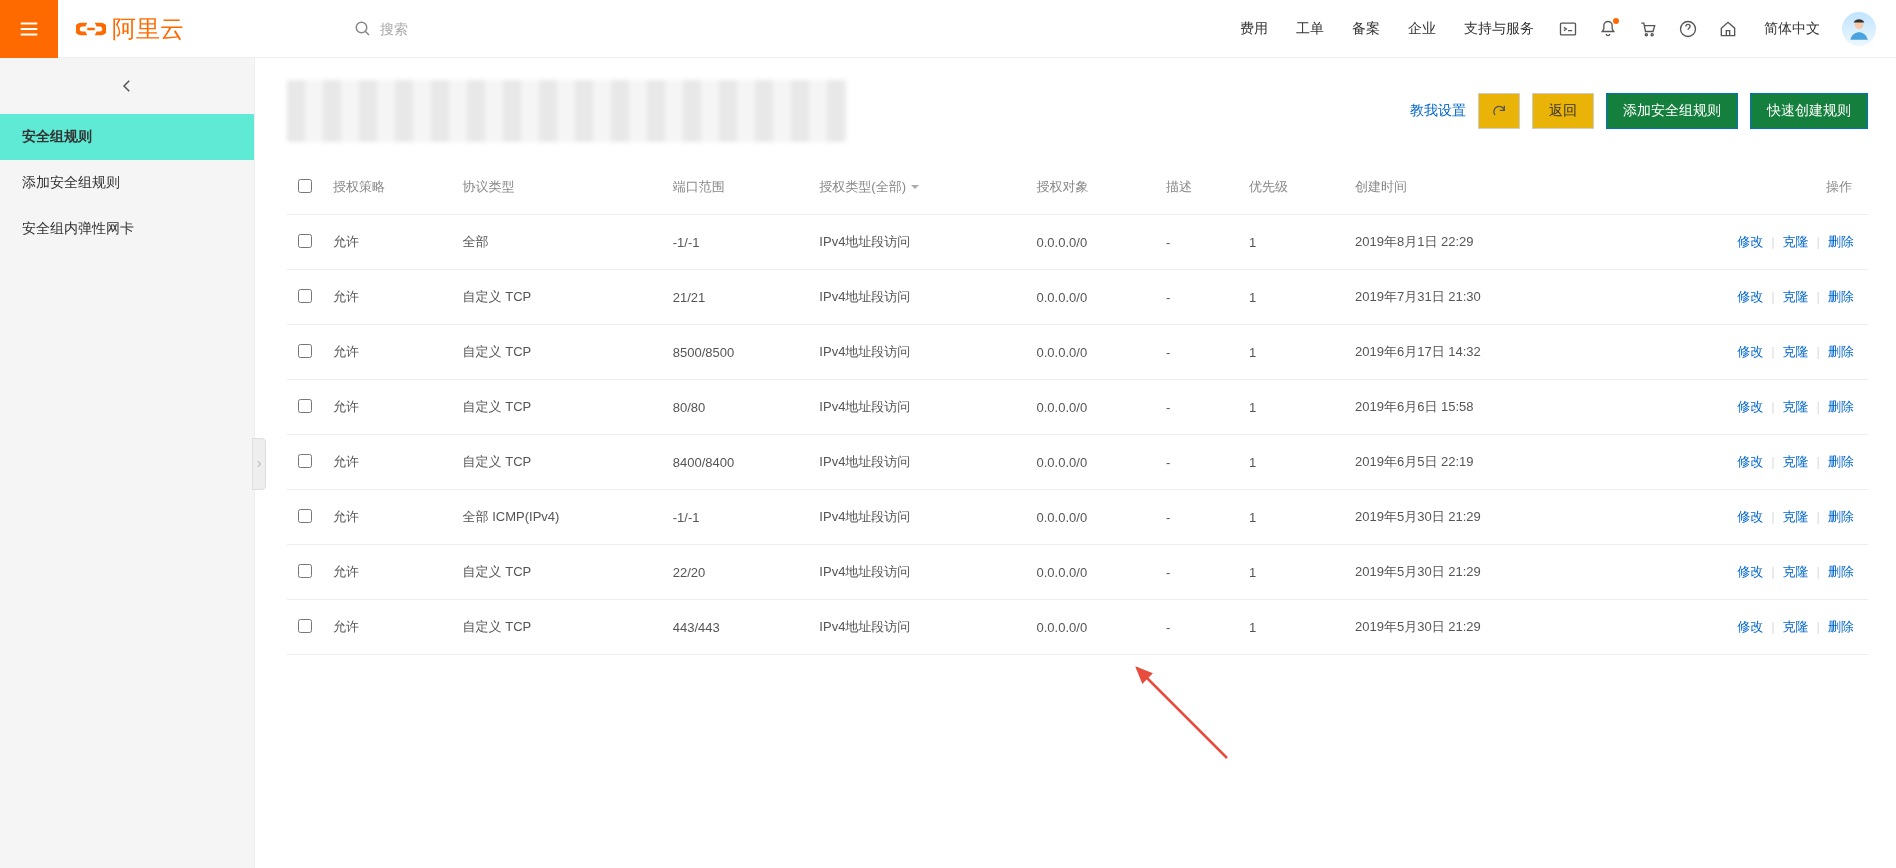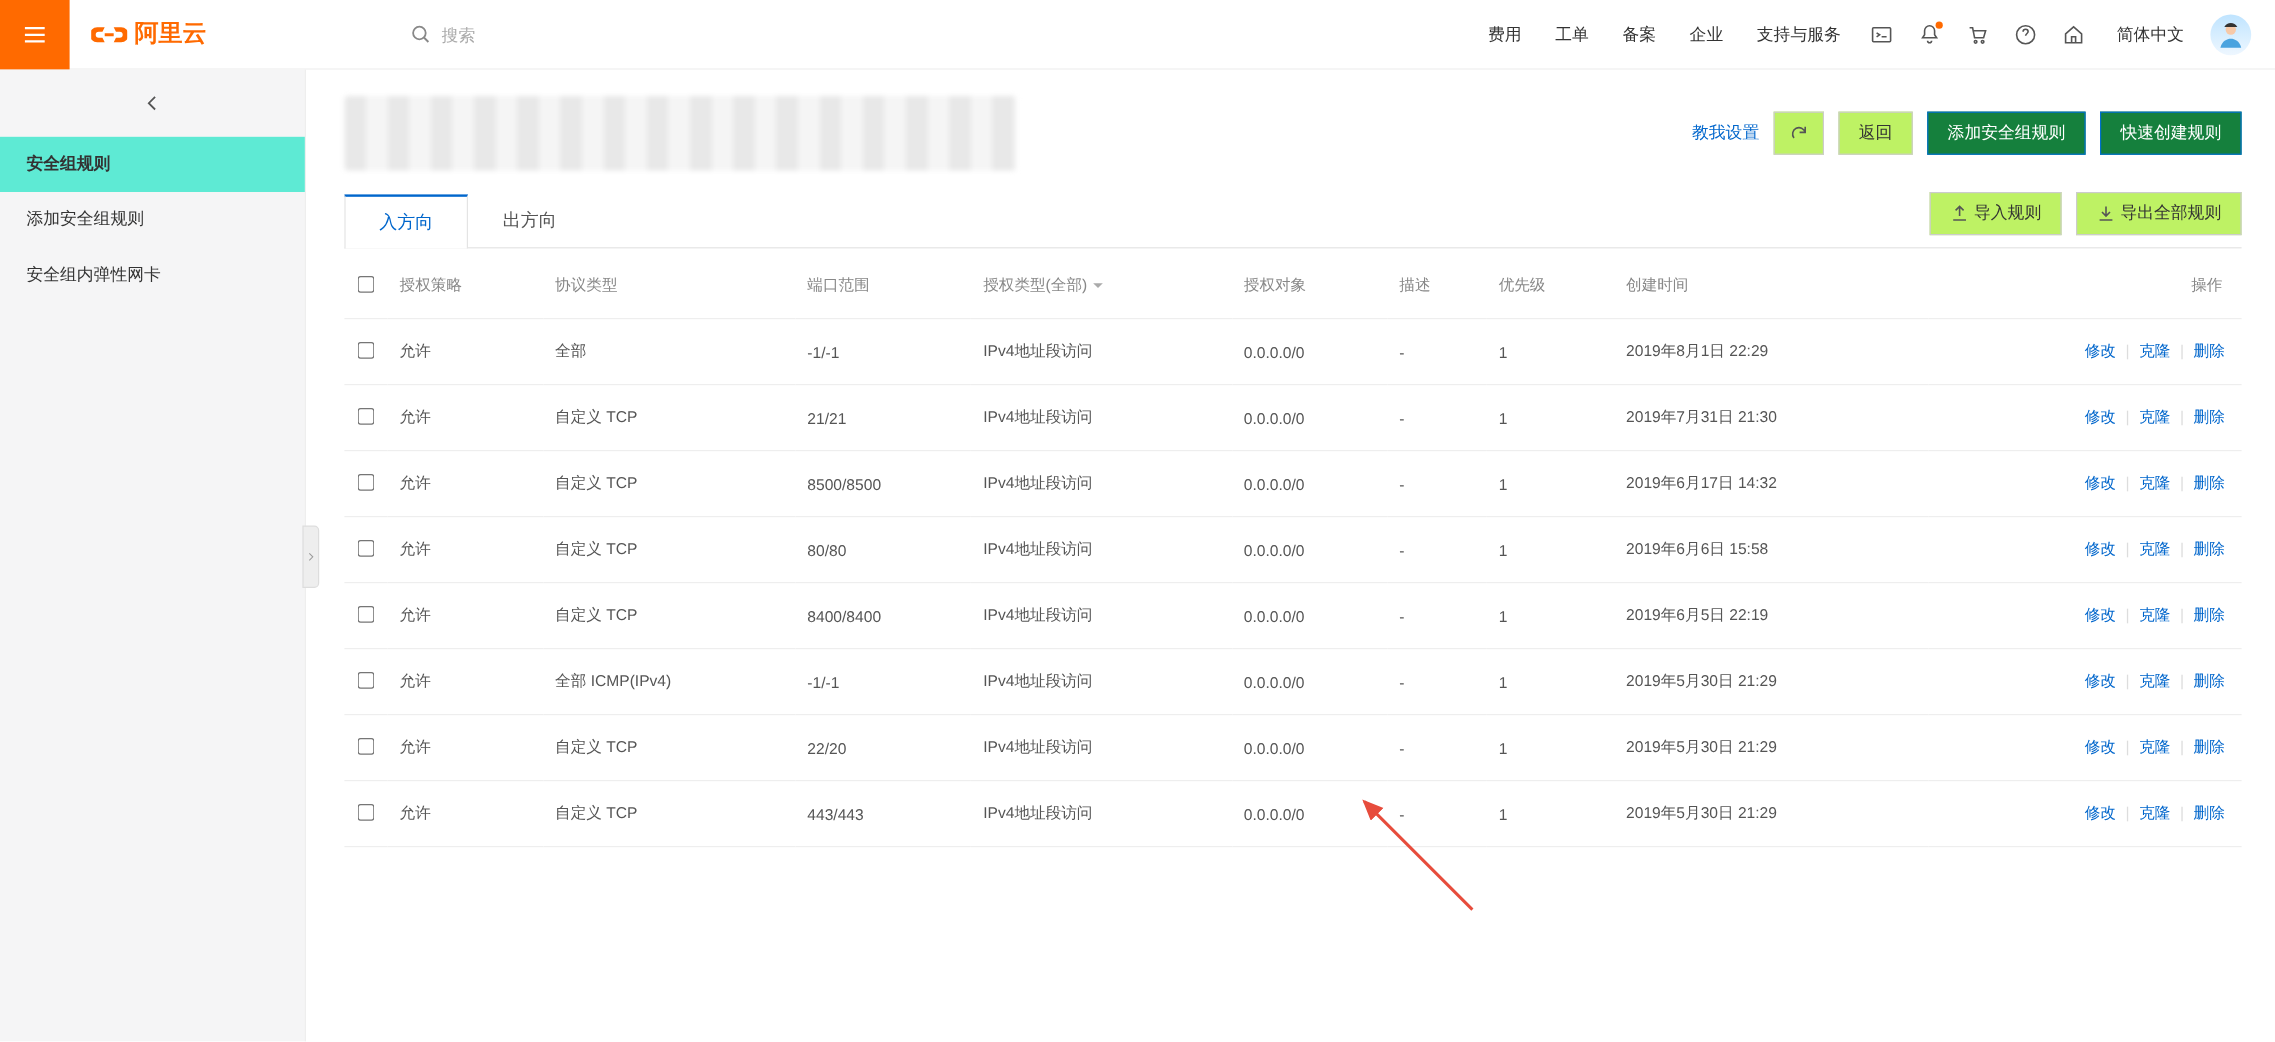--- a/index.html
+++ b/index.html
@@ -2,21 +2,21 @@
 <html><head>
 <meta charset="utf-8">
 <style>
 * { margin:0; padding:0; box-sizing:border-box; }
 body { font-family: "Microsoft YaHei","PingFang SC",Arial,sans-serif; font-size:13px; color:#333; background:#fff; }
 
 
 .topbar { display:flex; align-items:center; height:58px; border-bottom:1px solid #eee; }
 .hamburger { width:58px; height:58px; background:#FF6A00; display:flex; align-items:center; justify-content:center; cursor:pointer; }
 .hamburger svg { width:22px; height:22px; fill:#fff; }
-.logo { display:flex; align-items:flex-start; margin-left:18px; color:#FF6A00; font-weight:700; font-size:20px; }
+.logo { display:flex; align-items:center; margin-left:18px; color:#FF6A00; font-weight:400; font-size:24px; }
 .logo svg { width:30px; height:30px; margin-right:6px; }
 .search { display:flex; align-items:center; margin-left:170px; color:#888; }
 .search svg { width:18px; height:18px; fill:#888; margin-right:8px; }
 .search input { border:none; outline:none; font-size:14px; color:#4c1d95; width:120px; }
 .search input::placeholder{ color:#aaa; }
 .nav { margin-left:auto; display:flex; align-items:center; }
 .nav-link { margin:0 14px; color:#333; font-size:14px; cursor:pointer; }
 .nav-ico { width:40px; height:40px; display:flex; align-items:center; justify-content:center; cursor:pointer; color:#555; position:relative; }
 .nav-ico svg{ width:20px; height:20px; fill:none; stroke:#555; stroke-width:1.6; }
 .dot{ position:absolute; top:9px; right:9px; width:6px; height:6px; border-radius:50%; background:#FF6A00; }
@@ -34,21 +34,21 @@
 .collapse-handle{ position:absolute; right:-12px; top:380px; width:14px; height:52px; background:#eee; border:1px solid #ddd; border-radius:0 4px 4px 0; display:flex; align-items:center; justify-content:center; cursor:pointer; }
 .collapse-handle svg{ width:10px; height:10px; stroke:#999; fill:none; stroke-width:2; }
 
 .main{ flex:1; padding:0 28px 13px 32px; overflow:auto; }
 .page-head{ display:flex; align-items:center; margin:22px 0 18px; }
 .blurred{ width:560px; height:62px; background:
   repeating-linear-gradient(90deg,#e8e8e8 0 18px,#f5f5f5 18px 36px);
   filter:blur(2px); border-radius:3px; }
 .head-actions{ margin-left:auto; display:flex; align-items:center; gap:12px; }
 .link{ color:#06c; cursor:pointer; font-size:14px; }
-.btn{ height:36px; padding:0 16px; display:flex; align-items:center; justify-content:center; font-size:14px; cursor:pointer; border:1px solid #ccc; background:#bef264; color:#333; }
+.btn{ height:36px; padding:0 16px; display:flex; align-items:center; justify-content:center; font-size:14px; cursor:pointer; border:1px solid #ccc; background:#eab308; color:#333; }
 .btn svg{ width:16px; height:16px; fill:#555; margin-right:4px; stroke:#555; }
 .btn.icon-only{ padding:0 12px; }
 .btn.icon-only svg{ margin:0; }
 .btn.primary{ background:#15803d; border-color:#0070CC; color:#fff; }
 
 .tabs{ display:flex; border-bottom:1px solid #e4e4e4; align-items:flex-end; }
 .tab{ padding:12px 28px; border:1px solid transparent; border-bottom:none; font-size:15px; color:#555; cursor:pointer; }
 .tab.active{ color:#06c; border-color:#e4e4e4; border-top:2px solid #06c; background:#fff; position:relative; top:1px; }
 .tab-tools{ margin-left:auto; display:flex; gap:12px; padding-bottom:10px; }
 
@@ -166,40 +166,20 @@
           <svg viewBox="0 0 24 24">
               <path d="M20 11A8 8 0 106 18M20 4v7h-7" fill="none" stroke-width="2"></path>
             </svg>
         </span>
         <span class="btn">返回</span>
         <span class="btn primary">添加安全组规则</span>
         <span class="btn primary">快速创建规则</span>
       </div>
     </div>
 
-    <div class="tabs">
-      <div id="tab-slot" style="display: flex;">
-          <div class="tab active">入方向</div>
-          <div class="tab">出方向</div>
-        </div>
-      <div class="tab-tools">
-        <span class="btn">
-          <svg viewBox="0 0 24 24">
-              <path d="M12 3v12M7 8l5-5 5 5M4 20h16" fill="none" stroke-width="2"></path>
-            </svg>
-          <span>导入规则</span>
-        </span>
-        <span class="btn">
-          <svg viewBox="0 0 24 24">
-              <path d="M12 3v12M7 10l5 5 5-5M4 20h16" fill="none" stroke-width="2"></path>
-            </svg>
-          <span>导出全部规则</span>
-        </span>
-      </div>
-    </div>
 
     <table class="table">
       <thead>
         <tr>
           <th><input type="checkbox" style=""></th>
           <th>授权策略</th>
           <th>协议类型</th>
           <th>端口范围</th>
           <th>
             <span class="th-drop">

